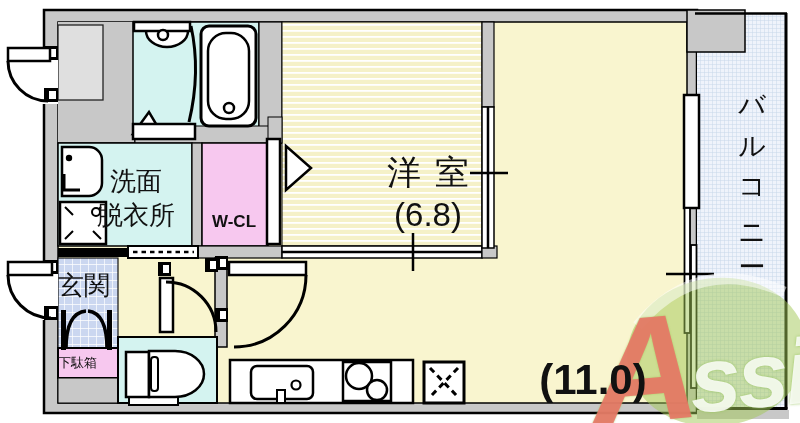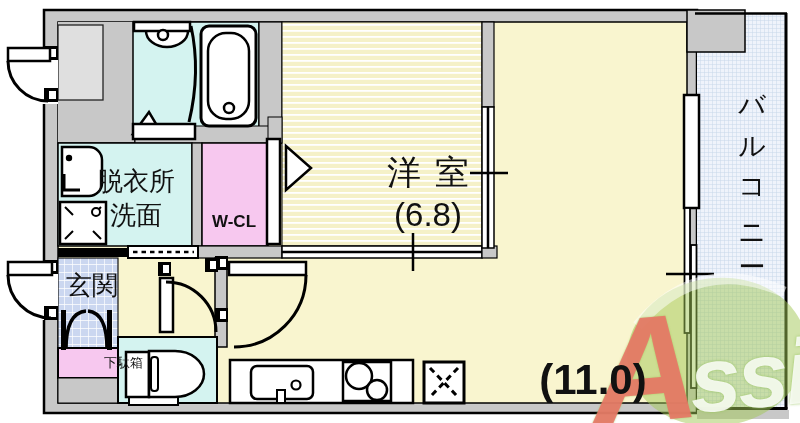--- a/index.html
+++ b/index.html
@@ -6,22 +6,22 @@
   #stage{position:relative;width:800px;height:423px;background:#ffffff;overflow:hidden;
          font-family:"Liberation Sans","DejaVu Sans",sans-serif;}
   #plan-svg{position:absolute;left:0;top:0;}
   .lbl{position:absolute;color:#111;z-index:30;}
   .lbl-washroom{left:76px;top:164px;width:120px;font-size:26px;line-height:1.32;text-align:center;font-weight:500;}
   .lbl-wcl{left:197px;top:212px;width:74px;font-size:17px;font-weight:600;text-align:center;}
   .lbl-western-name{left:330px;top:150px;width:196px;font-size:34px;letter-spacing:14px;text-indent:14px;text-align:center;font-weight:500;}
   .lbl-western-size{left:330px;top:196px;width:196px;font-size:33px;text-align:center;font-weight:500;}
   .lbl-ldk-name{left:492px;top:310px;width:200px;font-size:35px;letter-spacing:10px;text-indent:10px;text-align:center;font-weight:500;}
   .lbl-ldk-size{left:488px;top:356px;width:210px;font-size:42px;text-align:center;font-weight:700;}
-  .lbl-genkan{left:58px;top:268px;width:68px;font-size:26px;text-align:center;font-weight:500;}
-  .lbl-getabako{left:58px;top:348px;width:60px;height:42px;font-size:13px;line-height:30px;text-align:right;font-weight:500;padding-left:25px;}
+  .lbl-genkan{left:50px;top:268px;width:68px;font-size:26px;text-align:center;font-weight:500;}
+  .lbl-getabako{left:58px;top:348px;width:60px;height:42px;font-size:13px;line-height:30px;text-align:left;font-weight:500;}
   .lbl-balcony{left:734px;top:74px;height:345px;writing-mode:vertical-rl;font-size:27px;
                letter-spacing:14px;font-weight:500;}
   #logo{position:absolute;left:588px;top:262px;width:225px;height:168px;display:flex;
         align-items:flex-end;transform:rotate(-5deg);z-index:20;pointer-events:none;white-space:nowrap;}
   .logo-a{font-style:italic;font-weight:bold;font-size:150px;line-height:.88;
           color:rgba(238,108,102,.82);text-shadow:0 0 2px rgba(160,200,90,.8);}
   .logo-rest{font-style:italic;font-weight:bold;font-size:92px;line-height:1;margin:0 0 4px -10px;
           letter-spacing:-3px;color:rgba(255,255,255,.85);text-shadow:0 0 3px rgba(150,195,90,.9);}
 </style>
 </head>
@@ -231,22 +231,22 @@
     <path d="M642 315 Q712 252 792 302" stroke="rgba(255,255,255,0.5)" stroke-width="11" fill="none"></path>
   </g>
 </svg>
 
 <div id="logo">
   <span class="logo-a">A</span>
   <span class="logo-rest">ssist</span>
 </div>
 
 <div class="lbl lbl-washroom">
+  <div>洗面</div>
   <div>脱衣所</div>
-  <div>洗面</div>
 </div>
 <div class="lbl lbl-wcl">W-CL</div>
 <div class="lbl lbl-western-name">洋室</div>
 <div class="lbl lbl-western-size">(6.8)</div>
 <div class="lbl lbl-ldk-size">(11.0)</div>
 <div class="lbl lbl-genkan">玄関</div>
 <div class="lbl lbl-getabako">下駄箱</div>
 <div class="lbl lbl-balcony">バルコニー</div>
 
 </div>

